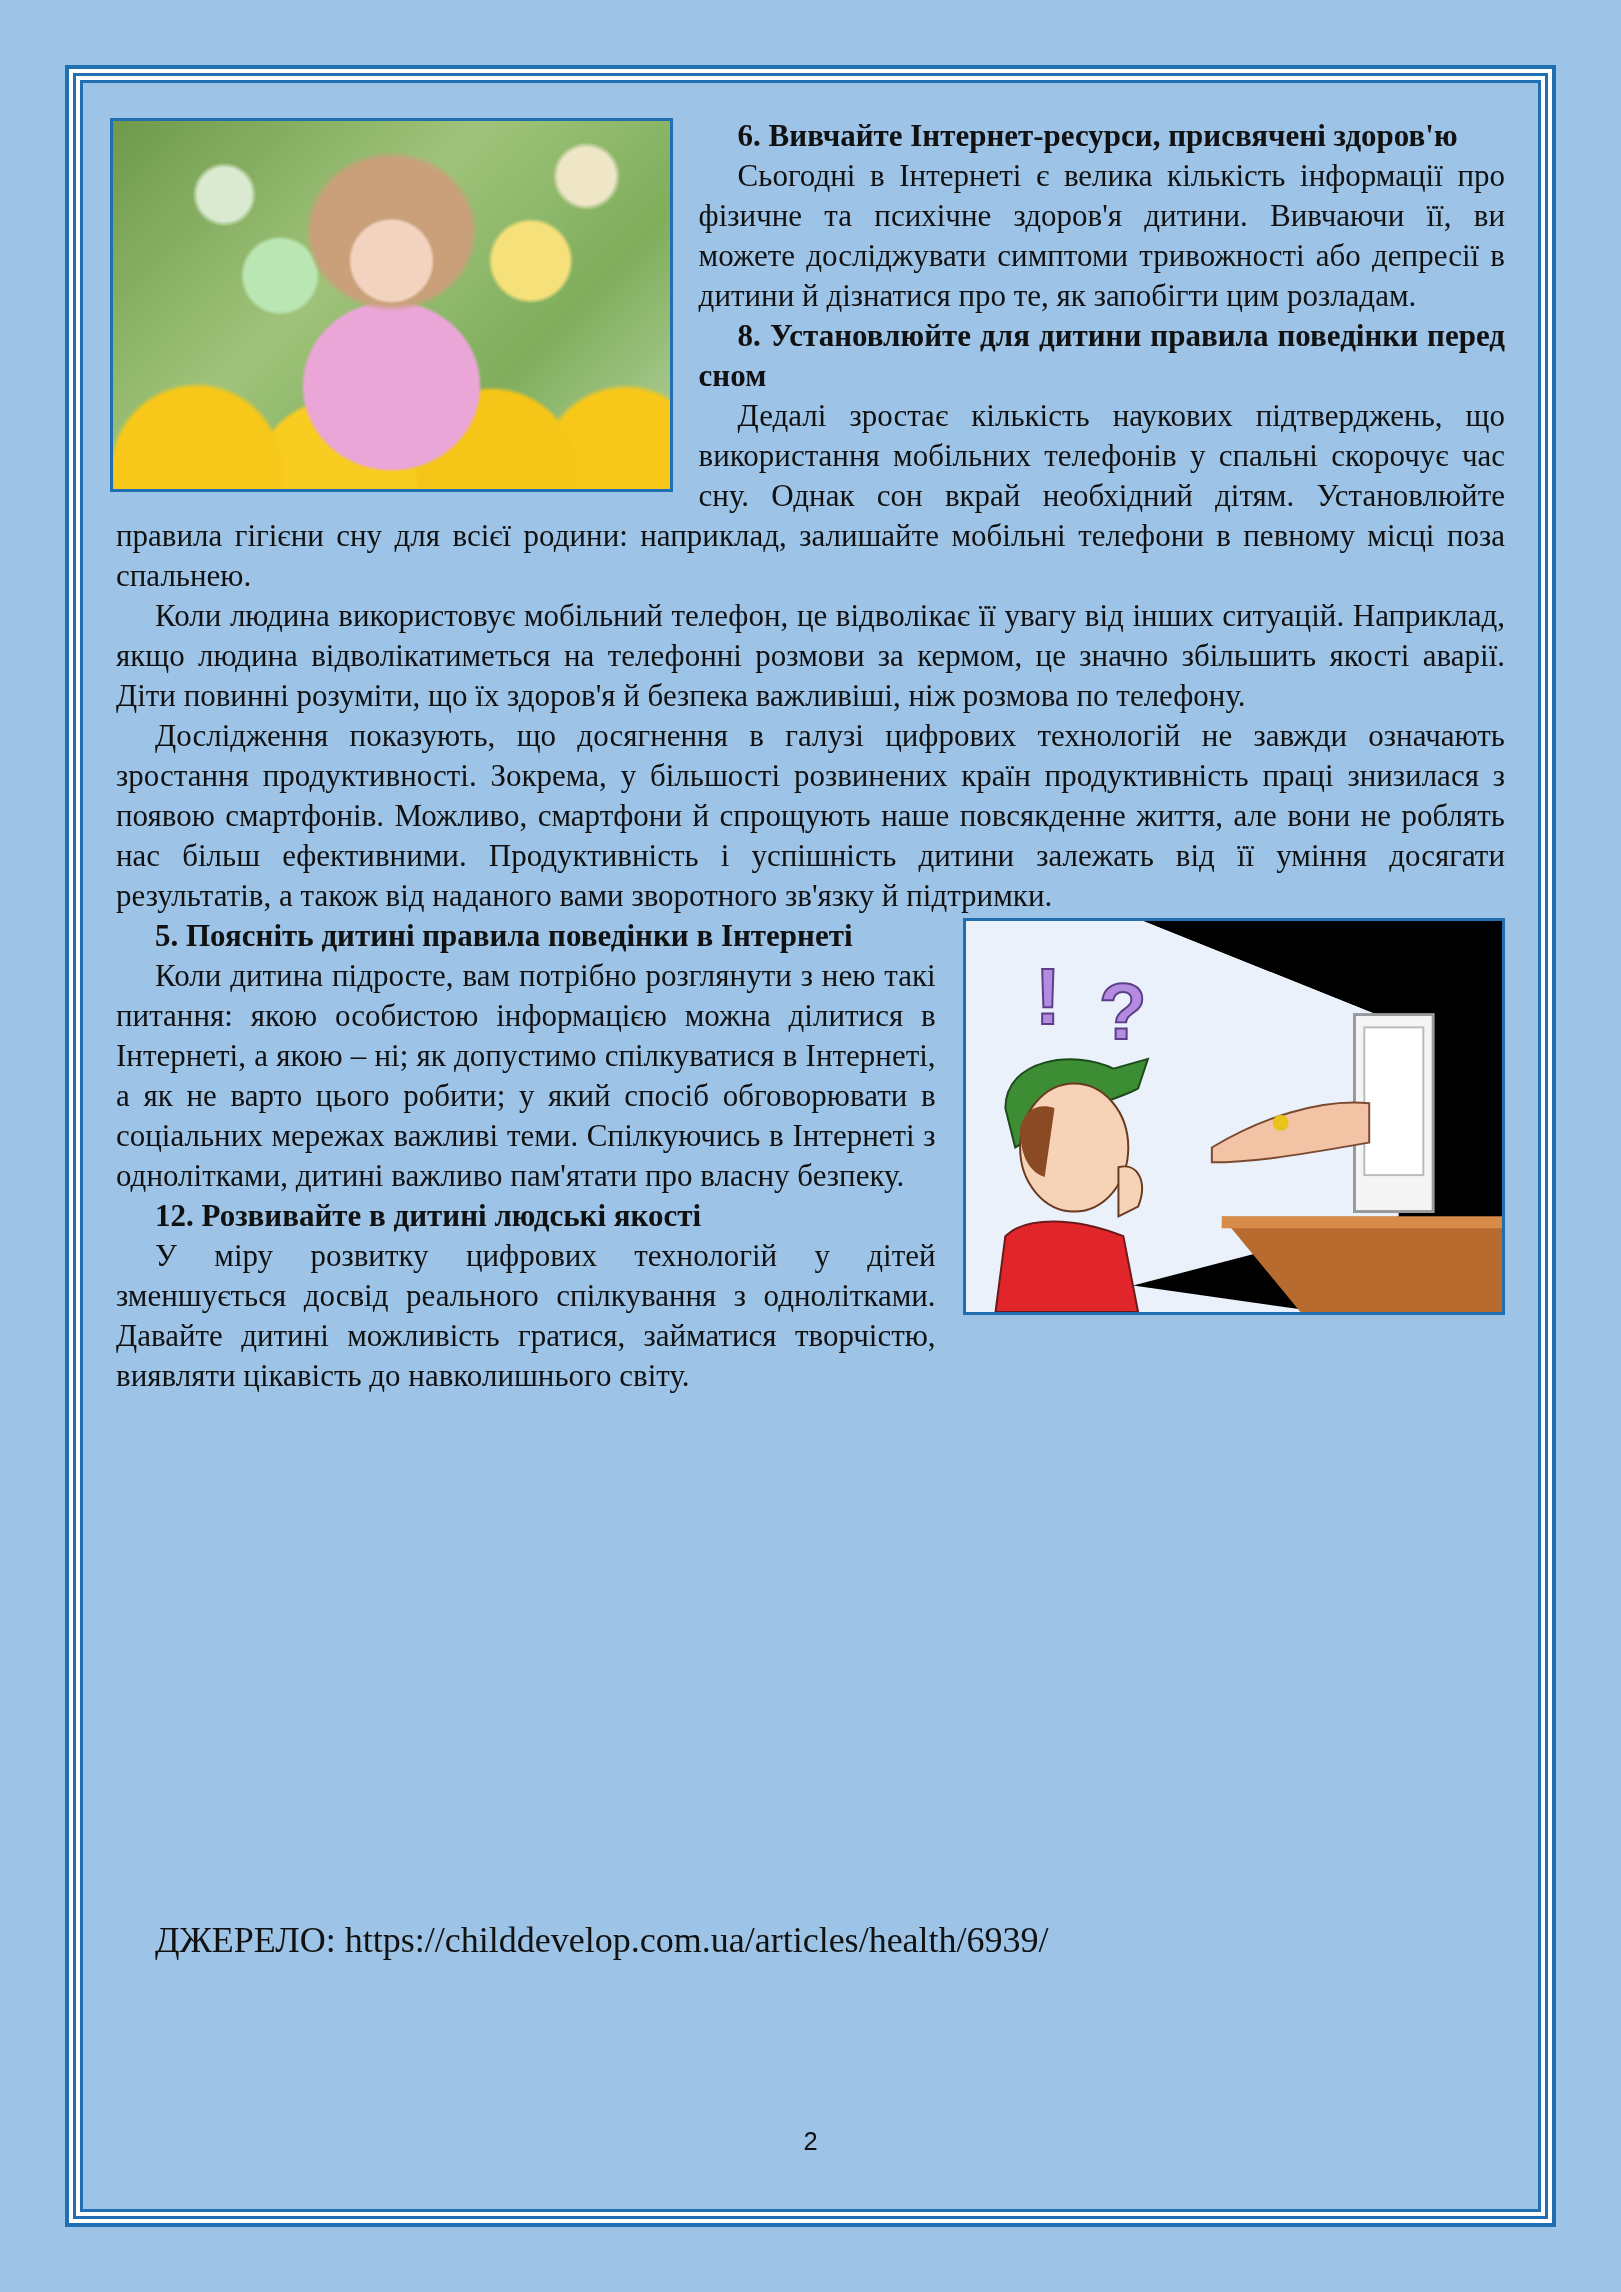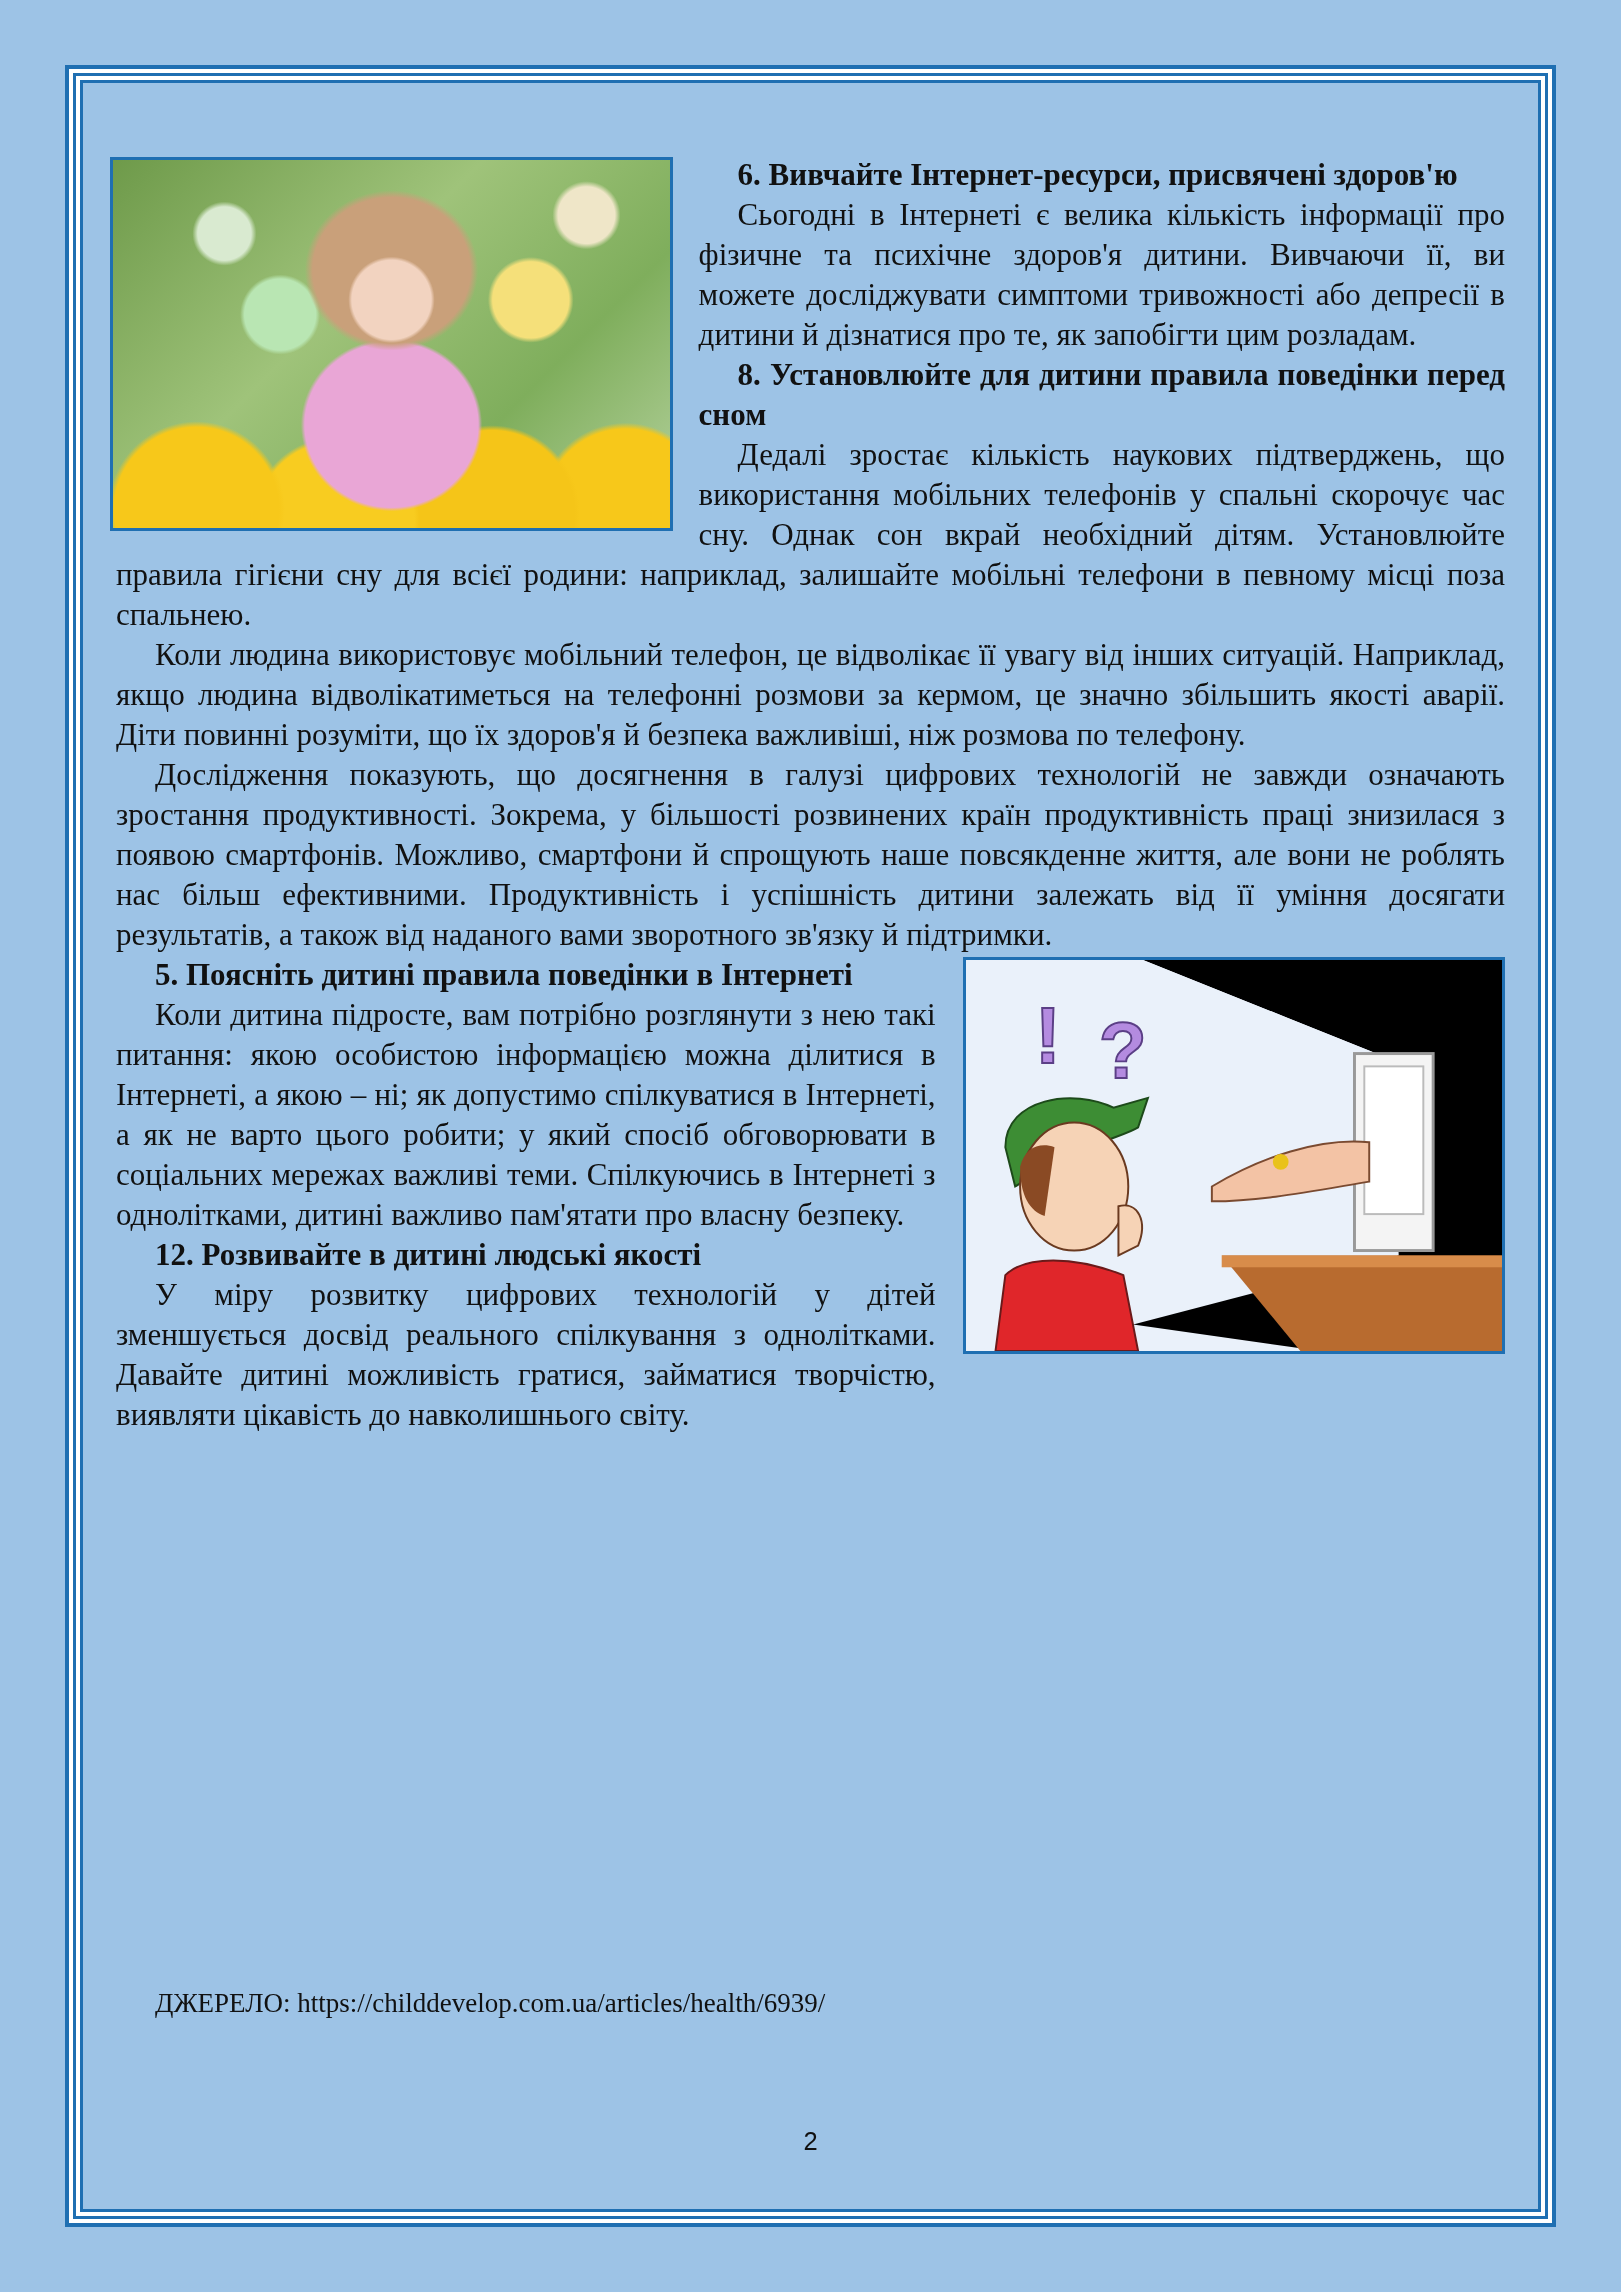--- a/index.html
+++ b/index.html
@@ -40,21 +40,20 @@
       background: #9dc3e6;
     }
     .content {
       position: absolute;
       left: 116px;
       top: 116px;
       width: 1389px;
       font-size: 31px;
       line-height: 40px;
       text-align: justify;
-      margin-top: 39px;
     }
     .content p {
       margin: 0;
       text-indent: 39px;
     }
     .content p.h {
       font-weight: bold;
     }
     .float-left {
       float: left;
@@ -94,22 +93,22 @@
         linear-gradient(135deg, #6e9a4a 0%, #9fc37a 40%, #7fae5c 70%, #b7d3a0 100%);
     }
     .cartoon {
       position: absolute; inset: 0;
     }
     .cartoon svg { width: 100%; height: 100%; display: block; }
     .spacer { clear: both; }
     .source {
       position: absolute;
       left: 155px;
-      top: 1984px;
-      font-size: 27px;
+      top: 1921px;
+      font-size: 36px;
       line-height: 39px;
     }
     .page-num {
       position: absolute;
       left: 0;
       width: 1621px;
       text-align: center;
       top: 2127px;
       font-family: "Liberation Sans", sans-serif;
       font-size: 25.5px;

